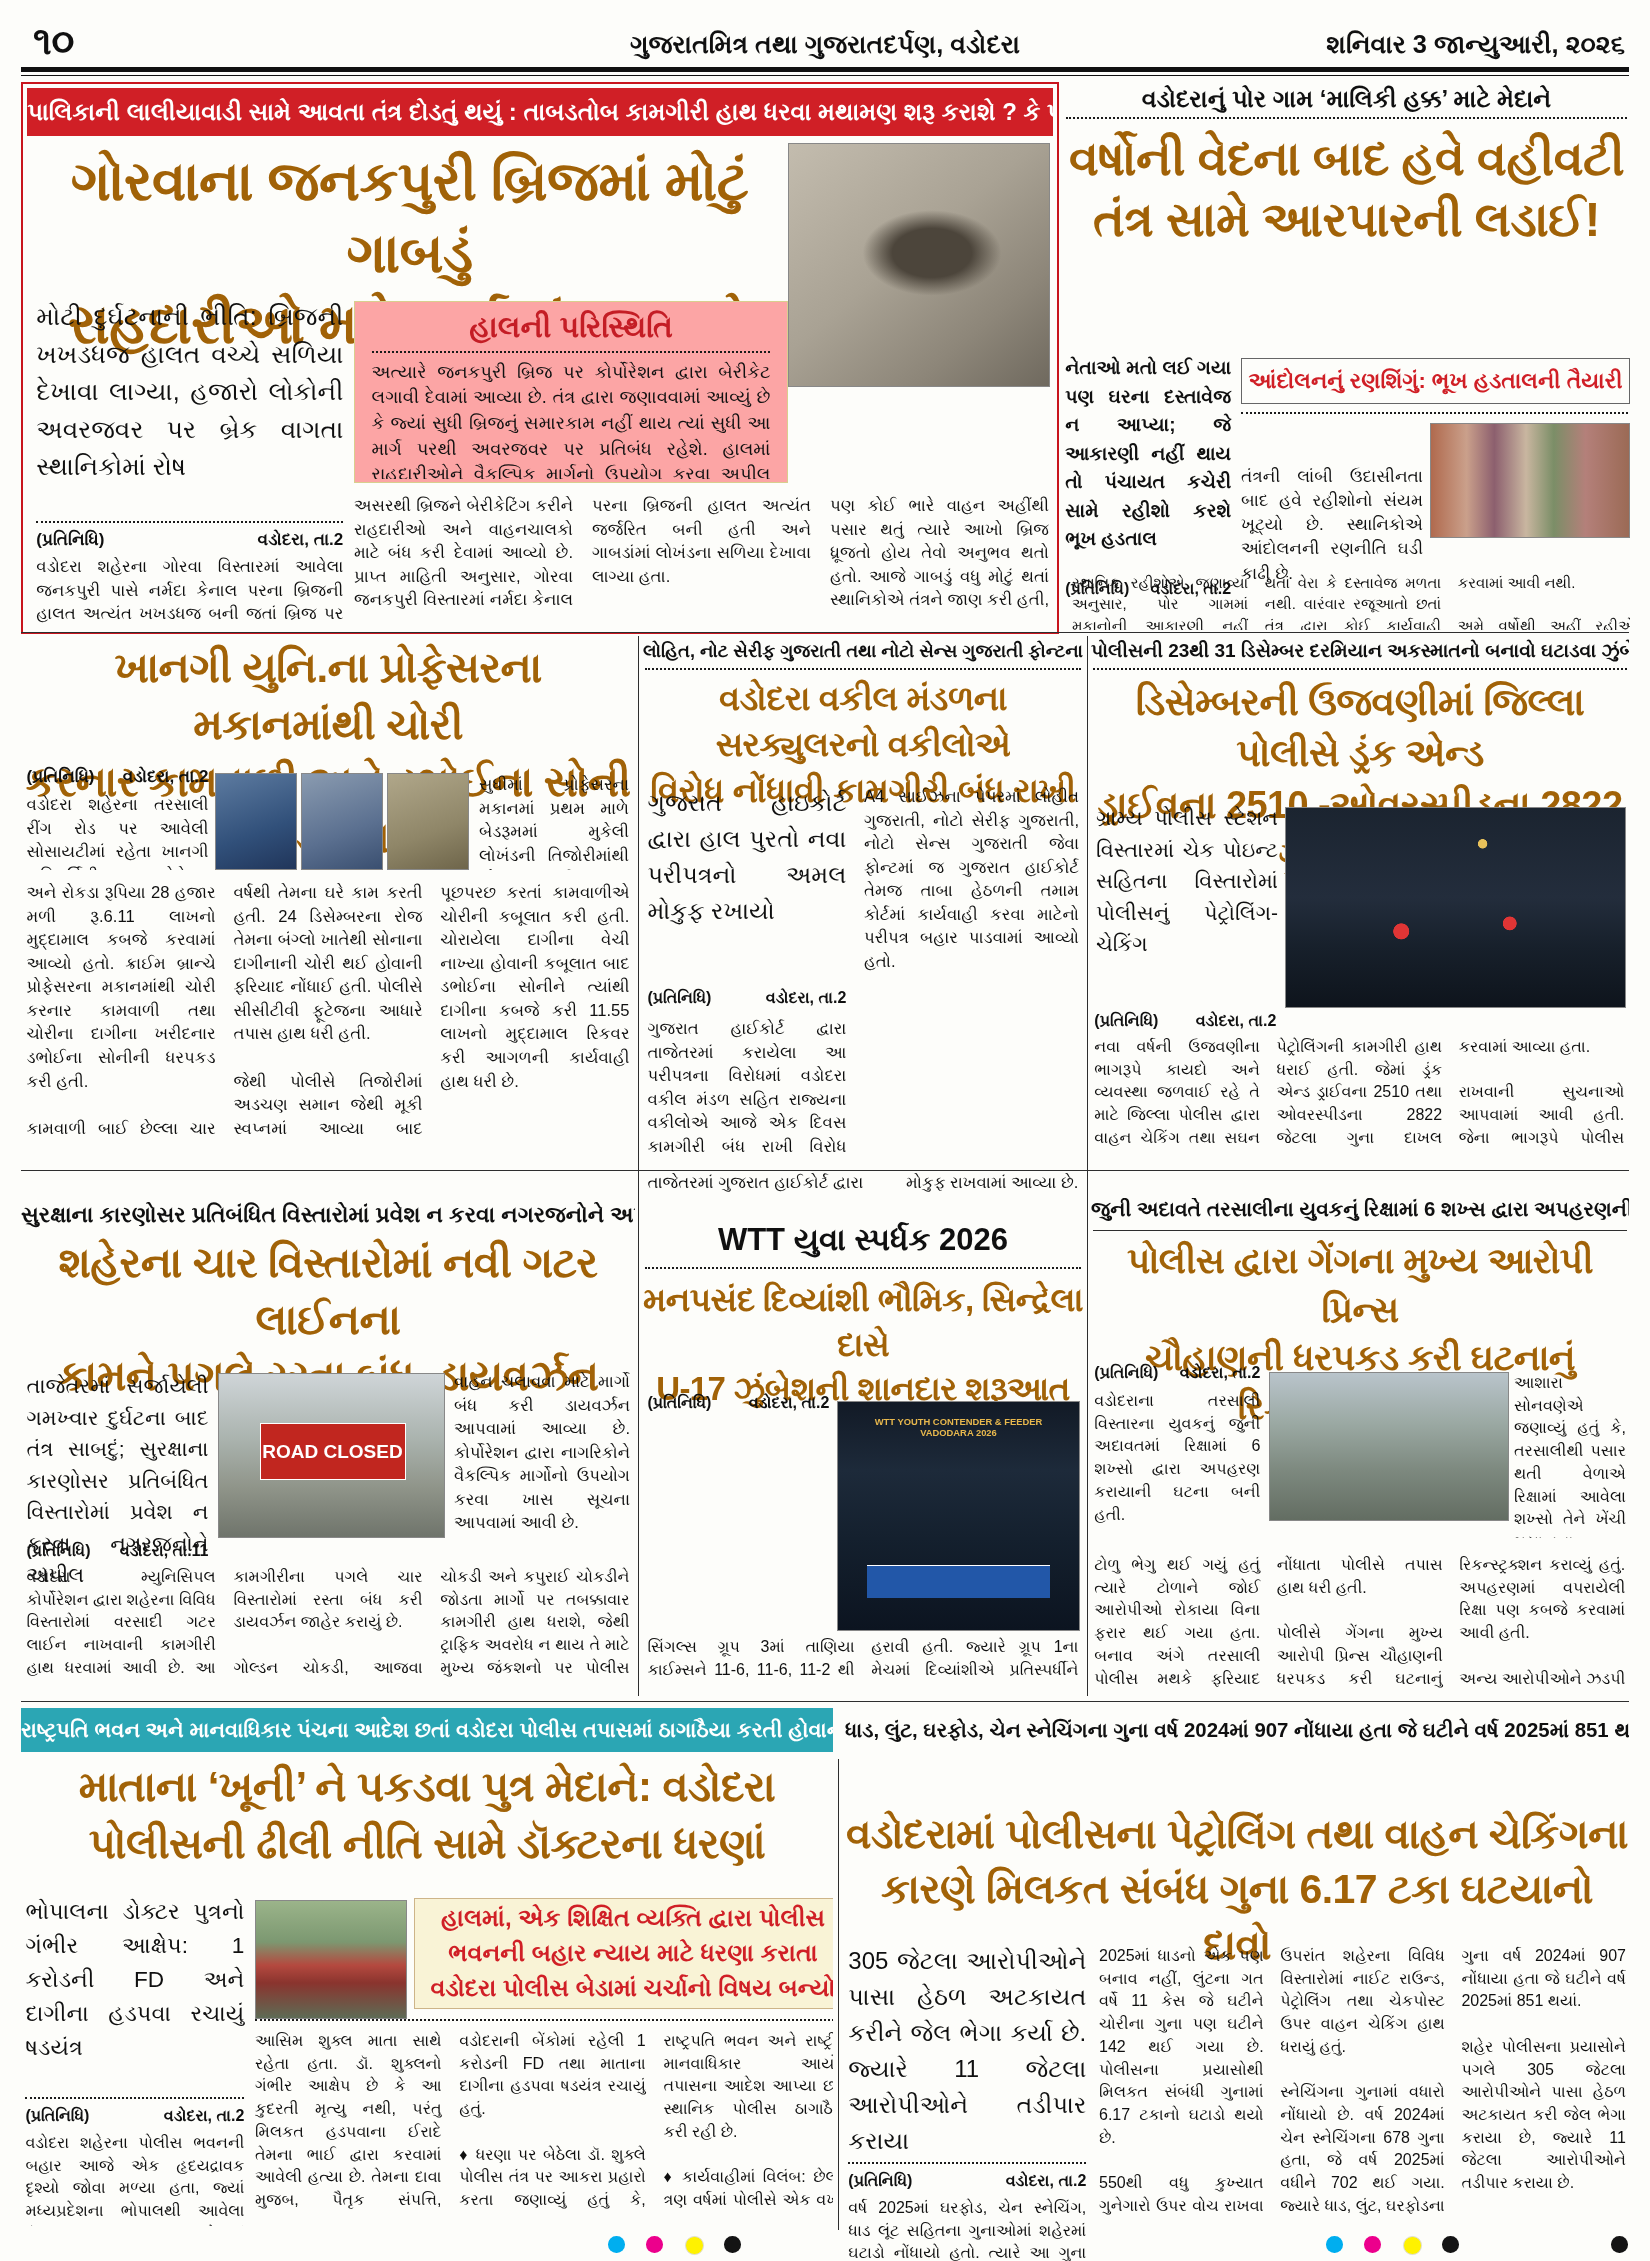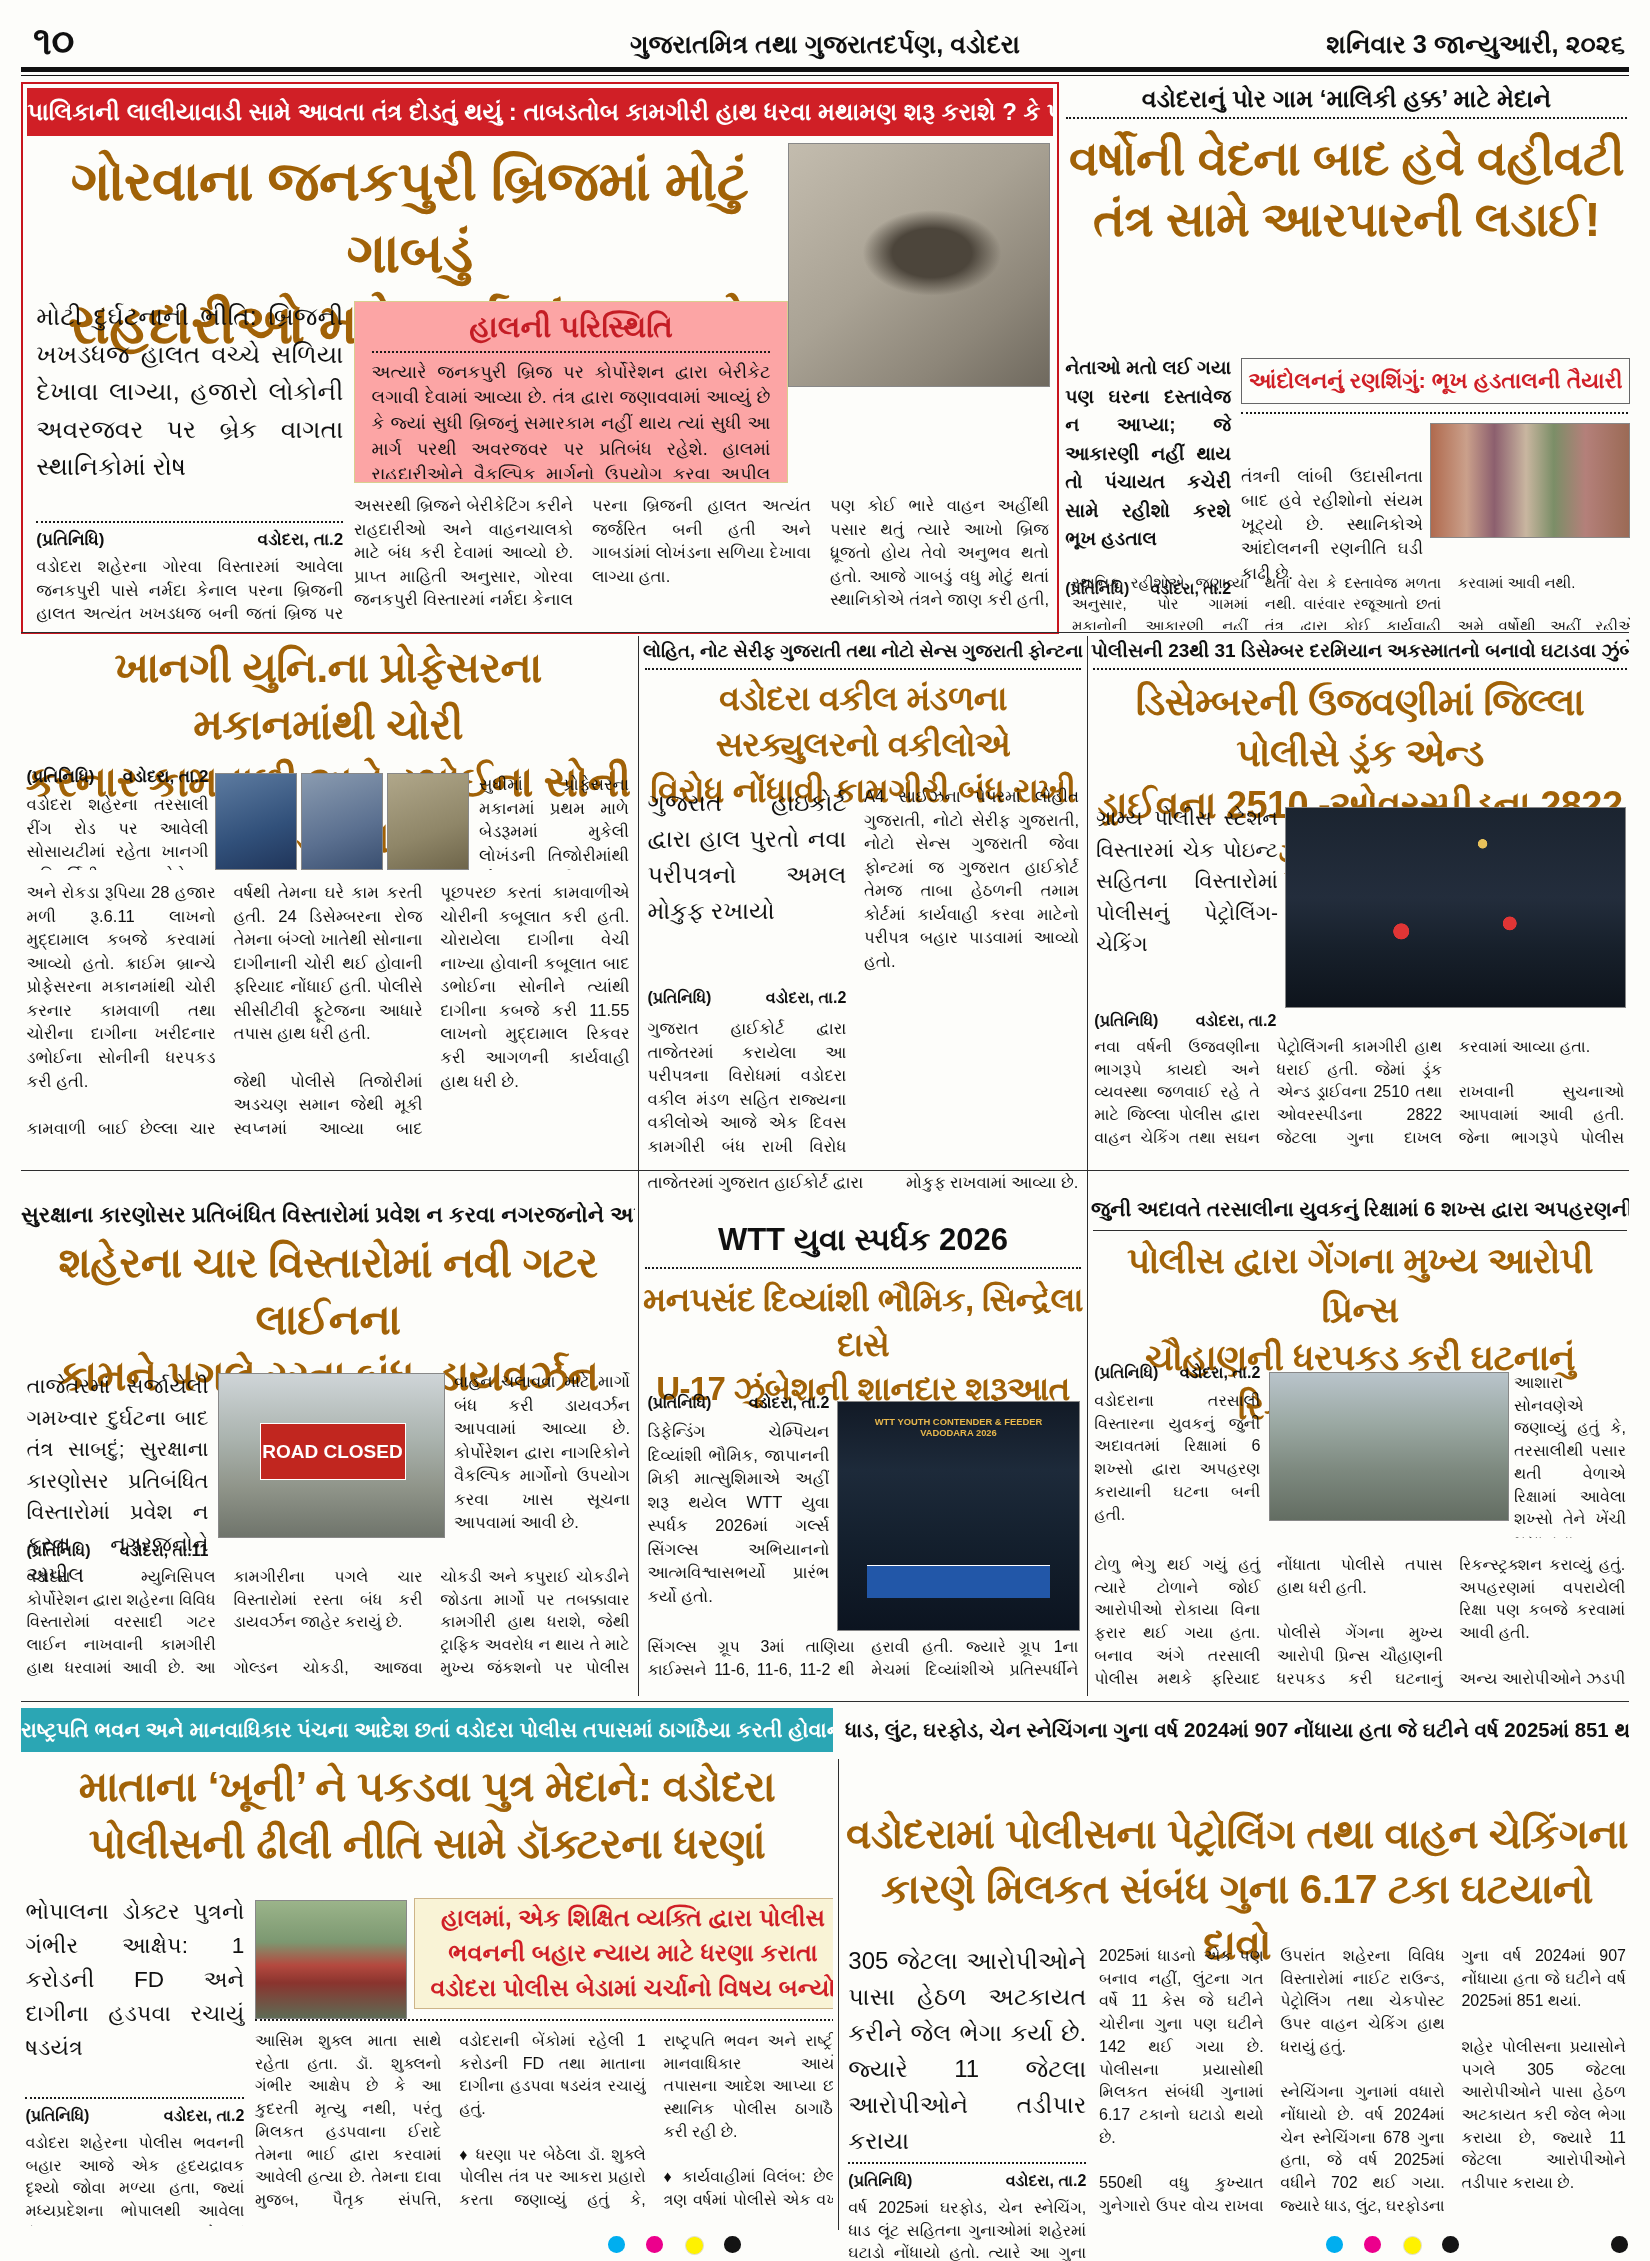--- a/index.html
+++ b/index.html
@@ -179,21 +179,20 @@
       <span>મોકુફ રાખવામાં આવ્યા છે.</span>
     </div>
     <div class="center bold abs" style="left:0;width:440px;top:49px;font-size:31px;">WTT યુવા સ્પર્ધક 2026</div>
     <div class="dotted abs" style="left:2.2px;right:2.2px;top:94px;"></div>
     <div class="headline abs" style="left:0;width:440px;top:105px;font-size:33px;line-height:1.35;">મનપસંદ દિવ્યાંશી ભૌમિક, સિન્દ્રેલા દાસે
 U-17 ઝુંબેશની શાનદાર શરૂઆત કરી</div>
     <div class="byline-row abs" style="left:4.4px;top:221px;width:182px;font-size:16px;">
       <span>(પ્રતિનિધિ)</span>
       <span>વડોદરા, તા.2</span>
     </div>
-    <div class="body abs" style="left:4.4px;top:247px;width:182px;height:265px;">ડિફેન્ડિંગ ચેમ્પિયન દિવ્યાંશી ભૌમિક, જાપાનની મિકી માત્સુશિમાએ અહીં શરૂ થયેલ WTT યુવા સ્પર્ધક 2026માં ગર્લ્સ સિંગલ્સ અભિયાનનો આત્મવિશ્વાસભર્યો પ્રારંભ કર્યો હતો.</div>
     <div class="photo" style="left:194px;top:228px;width:241px;height:228px;background:linear-gradient(180deg,#121a26 0%,#1d2a3a 30%,#14202e 60%,#0c1420 100%);">
       <div style="position:absolute;left:4%;top:6%;width:92%;color:#e8b84d;font-size:9.4px;font-weight:700;text-align:center;">WTT YOUTH CONTENDER &amp; FEEDER VADODARA 2026</div>
       <div style="position:absolute;left:12%;bottom:14%;width:76%;height:14%;background:#2257a8;border-top:1.7px solid #fff;"></div>
     </div>
     <div class="body abs" style="left:4.4px;top:463px;width:431px;height:57px;column-count:2;column-gap:16.6px;font-size:16px;">સિંગલ્સ ગ્રૂપ 3માં તાણિયા કાઈમ્સને 11-6, 11-6, 11-2 થી હરાવી હતી. જ્યારે ગ્રૂપ 1ના મેચમાં દિવ્યાંશીએ પ્રતિસ્પર્ધીને 13-11, 11-6, 11-7 થી હરાવ્યા હતા.
 
 U-17 ઝુંબેશના પ્રથમ દિવસે ખેલાડીઓએ શાનદાર રમતનું પ્રદર્શન કરી આગળના રાઉન્ડમાં પ્રવેશ મેળવ્યો હતો.</div>
   </div>
 
   <div class="art" style="left:1091px;top:1173px;width:538px;height:526px;">

